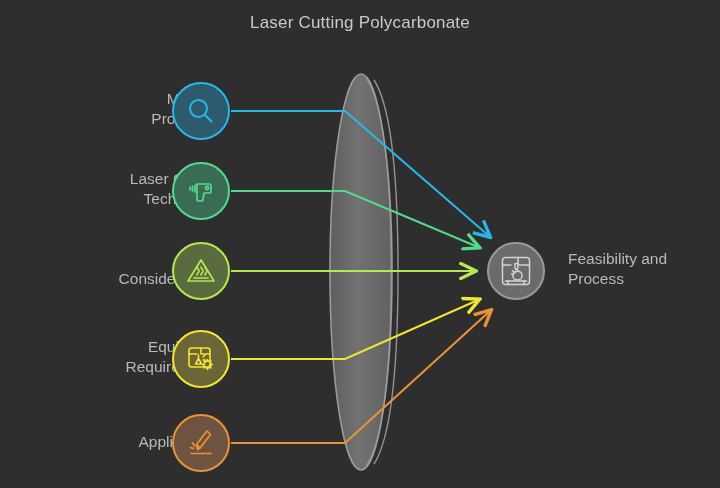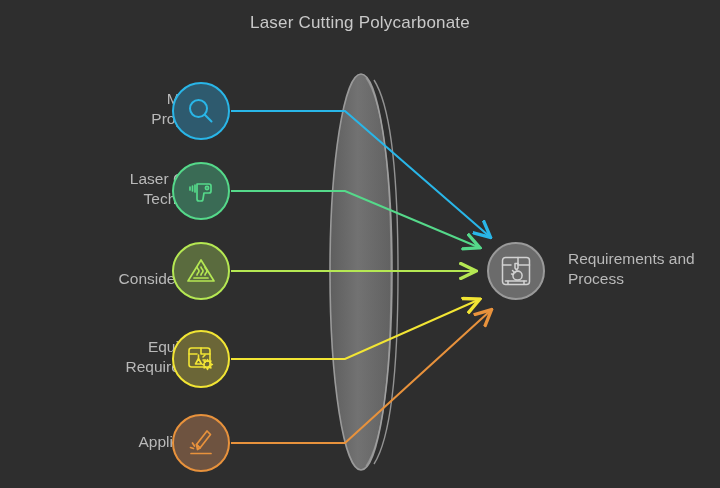--- a/index.html
+++ b/index.html
@@ -174,21 +174,21 @@
       <svg width="34" height="34" viewBox="0 0 34 34" fill="none" stroke="#e8923c" stroke-width="1.7" stroke-linecap="round" stroke-linejoin="round">
         <path d="M23 5 L26.5 8.5 L16 22 L12.5 18.5 Z"></path>
         <path d="M12.5 18.5 L16 22 L13.5 23.5 Z"></path>
         <line x1="7" y1="27.5" x2="27" y2="27.5"></line>
         <line x1="8.5" y1="17" x2="10.5" y2="20"></line>
         <line x1="6.5" y1="21.5" x2="9.5" y2="22.5"></line>
       </svg>
     </span>
   </div>
 
-  <div class="node-label label-right" style="top:249px;">Requirements and
+  <div class="node-label label-right" style="top:249px;">Feasibility and
 Process</div>
   <div class="node-circle" style="left:487px; top:242px; border-color:#9a9a9a; background:#6b6b6b;">
     <span>
       <svg width="36" height="36" viewBox="0 0 36 36" fill="none" stroke="#d2d2d2" stroke-width="1.5" stroke-linecap="round" stroke-linejoin="round">
         <rect x="4.5" y="4.5" width="27" height="27" rx="3"></rect>
         <path d="M4.5 12 H13"></path>
         <path d="M20 4.5 V12 H31.5"></path>
         <path d="M17 10.5 L20 10.5 L20 15 L18.5 17 L17 15 Z"></path>
         <path d="M14.5 17.5 L16 19 M13.5 21 L15.5 21.4"></path>
         <circle cx="19.5" cy="22.5" r="4.6"></circle>

